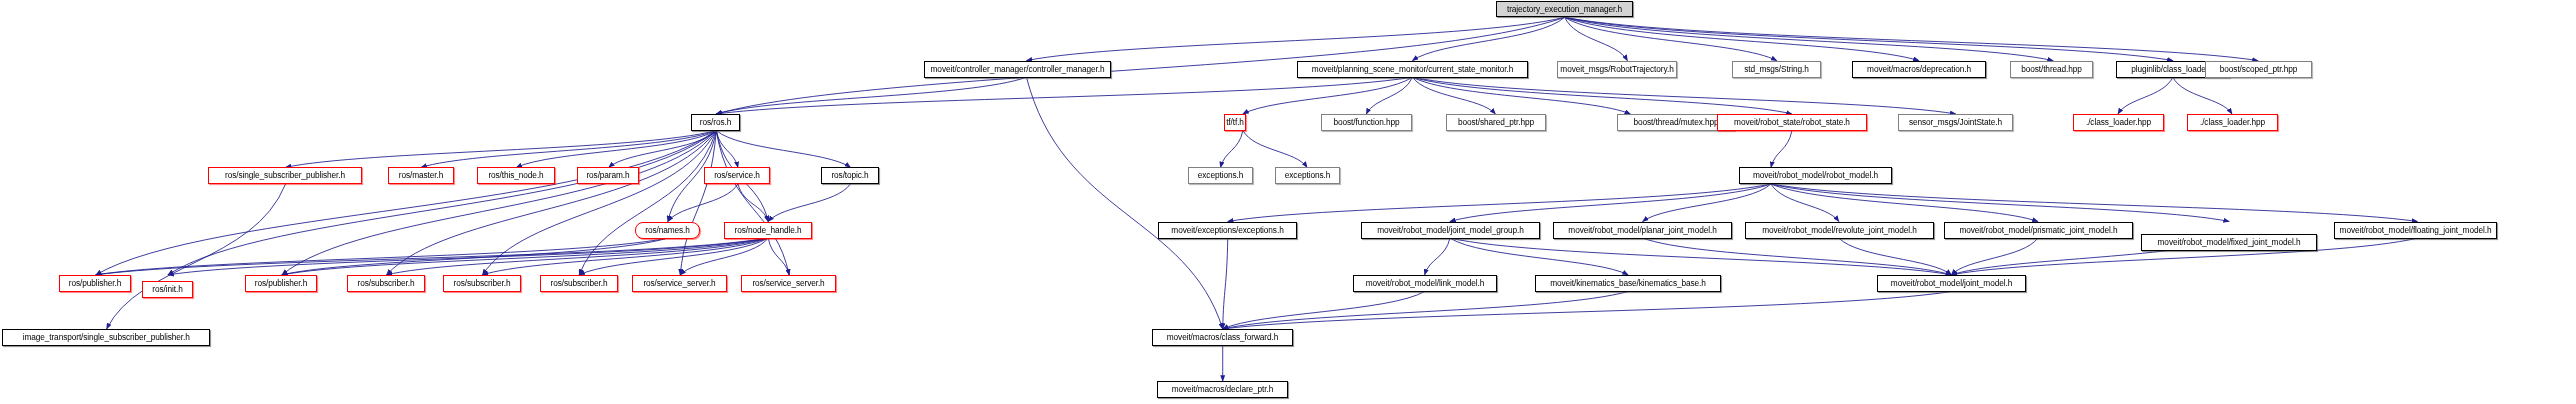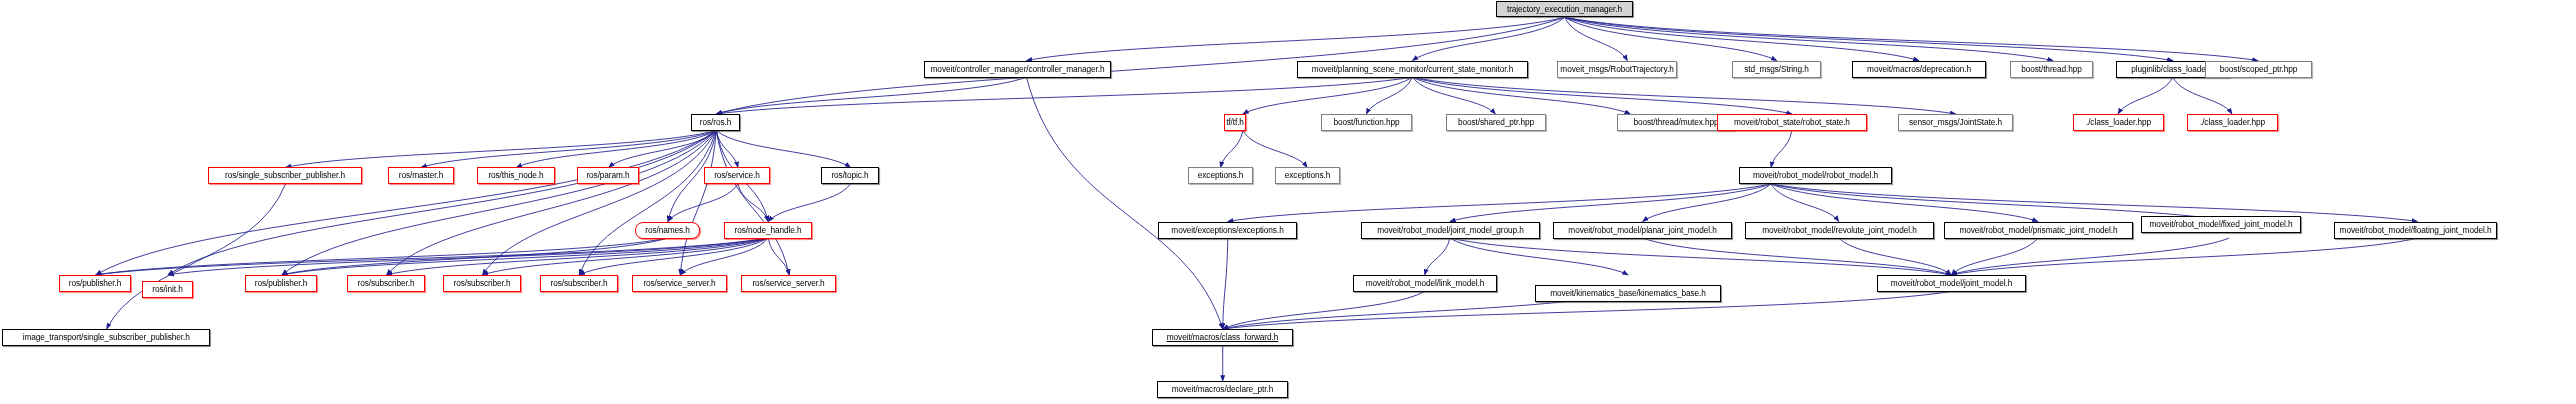--- a/index.html
+++ b/index.html
@@ -241,21 +241,21 @@
       </div>
       <div class="node black" style="left: 1553px; top: 222px; width: 179px;">
         <span class="node-label">moveit/robot_model/planar_joint_model.h</span>
       </div>
       <div class="node black" style="left: 1745px; top: 222px; width: 189px;">
         <span class="node-label">moveit/robot_model/revolute_joint_model.h</span>
       </div>
       <div class="node black" style="left: 1944px; top: 222px; width: 189px;">
         <span class="node-label">moveit/robot_model/prismatic_joint_model.h</span>
       </div>
-      <div class="node black" style="left: 2141px; top: 216px; width: 160px; align-items: center;">
+      <div class="node black" style="left: 2141px; top: 234px; width: 176px; align-items: center;">
         <span class="node-label">moveit/robot_model/fixed_joint_model.h</span>
       </div>
       <div class="node black" style="left: 2326px; top: 222px; width: 163px; margin-left: 8px;">
         <span class="node-label">moveit/robot_model/floating_joint_model.h</span>
       </div>
       <div class="node red" style="left: 59px; top: 275px; width: 72px;">
         <span class="node-label">ros/publisher.h</span>
       </div>
       <div class="node red" style="left: 142px; top: 275px; width: 51px; margin-top: 6px;">
         <span class="node-label">ros/init.h</span>
@@ -274,30 +274,30 @@
       </div>
       <div class="node red" style="left: 632px; top: 275px; width: 95px;">
         <span class="node-label">ros/service_server.h</span>
       </div>
       <div class="node red" style="left: 741px; top: 275px; width: 95px;">
         <span class="node-label">ros/service_server.h</span>
       </div>
       <div class="node black" style="left: 1353px; top: 275px; width: 144px;">
         <span class="node-label">moveit/robot_model/link_model.h</span>
       </div>
-      <div class="node black" style="left: 1535px; top: 275px; width: 186px; margin-top: 10px;">
+      <div class="node black" style="left: 1535px; top: 275px; width: 186px;">
         <span class="node-label">moveit/kinematics_base/kinematics_base.h</span>
       </div>
       <div class="node black" style="left: 1877px; top: 275px; width: 149px;">
         <span class="node-label">moveit/robot_model/joint_model.h</span>
       </div>
       <div class="node black" style="left: 2.2px; top: 329px; width: 208px;">
         <span class="node-label">image_transport/single_subscriber_publisher.h</span>
       </div>
-      <div class="node black" style="left: 1152px; top: 329px; width: 141px; text-decoration: underline;">
+      <div class="node black" style="left: 1152px; top: 329px; width: 141px;">
         <span class="node-label">moveit/macros/class_forward.h</span>
       </div>
       <div class="node black" style="left: 1157px; top: 381px; width: 131px;">
         <span class="node-label">moveit/macros/declare_ptr.h</span>
       </div>
     </div>
 </div>
 
 
 </body></html>

